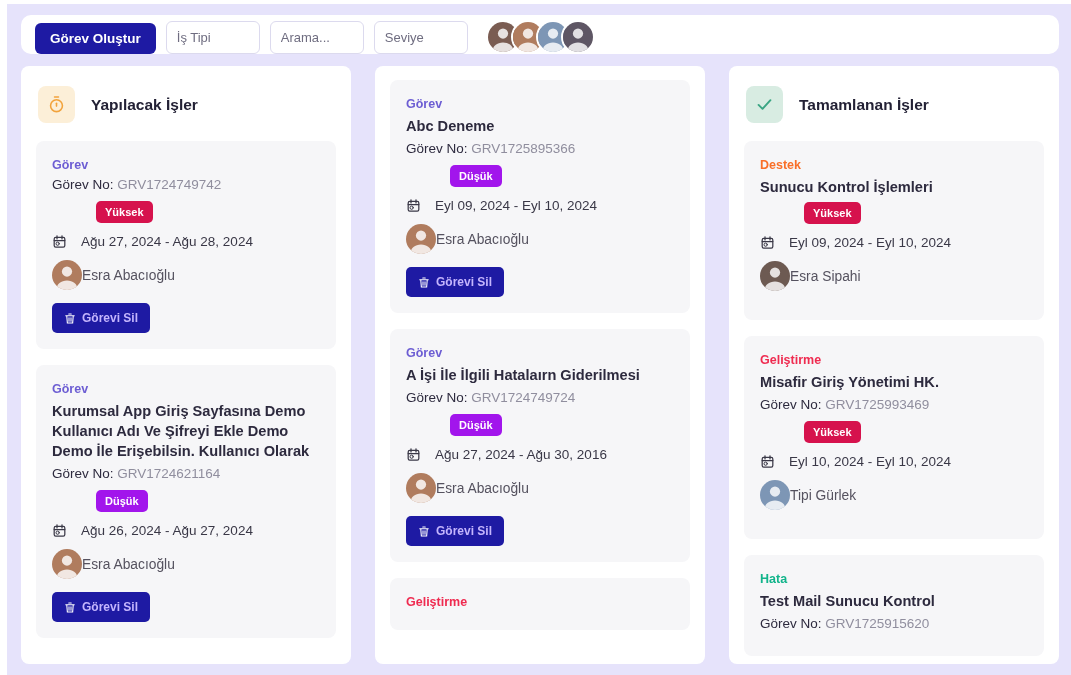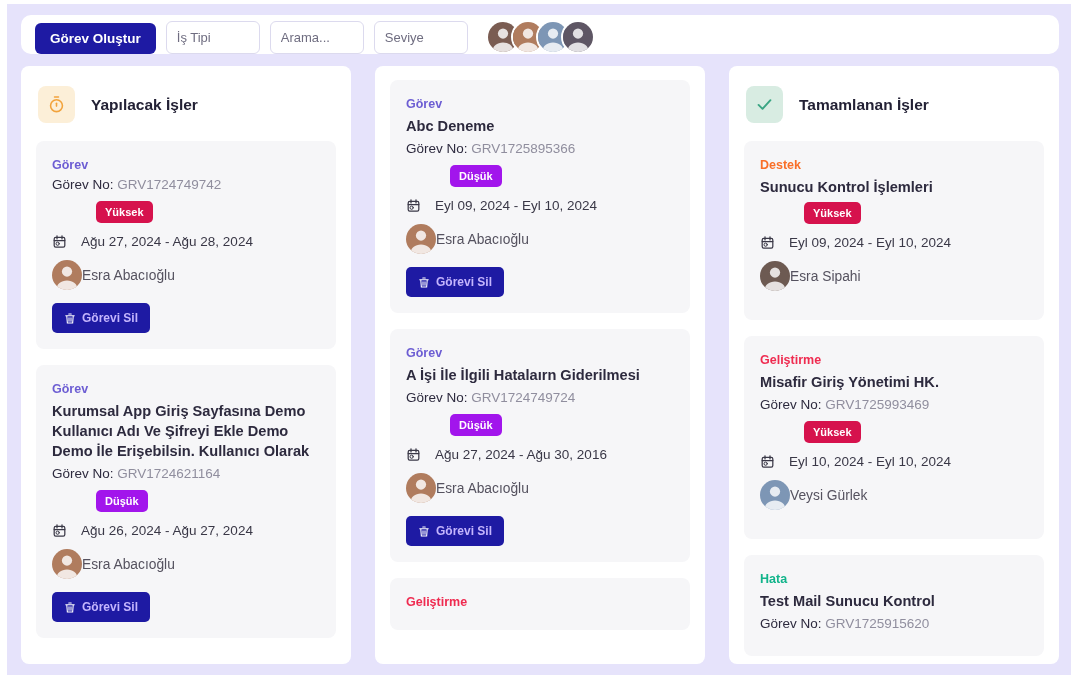--- a/index.html
+++ b/index.html
@@ -298,21 +298,21 @@
       <span>Eyl 10, 2024 - Eyl 10, 2024</span>
     </div>
     <div class="card-assignee">
       <span class="avatar">
                 <svg viewBox="0 0 24 24">
                   <rect width="24" height="24" fill="#7d96b5"></rect>
                   <circle cx="12" cy="9.2" r="4.1" fill="#ffffff" opacity="0.82"></circle>
                   <path d="M3.5 24c0-4.8 3.8-7.6 8.5-7.6s8.5 2.8 8.5 7.6z" fill="#ffffff" opacity="0.82"></path>
                 </svg>
               </span>
-      <span class="assignee-name">Veysi Gürlek</span>
+      <span class="assignee-name">Tipi Gürlek</span>
     </div>
     
   </article>
           <article class="card">
     <div class="card-category" style="color: rgb(18, 180, 139);">Hata</div>
     <div class="card-title">Test Mail Sunucu Kontrol</div>
     <div class="card-taskno">
       <span class="lbl">Görev No: </span>
       <span class="val">GRV1725915620</span>
     </div>

